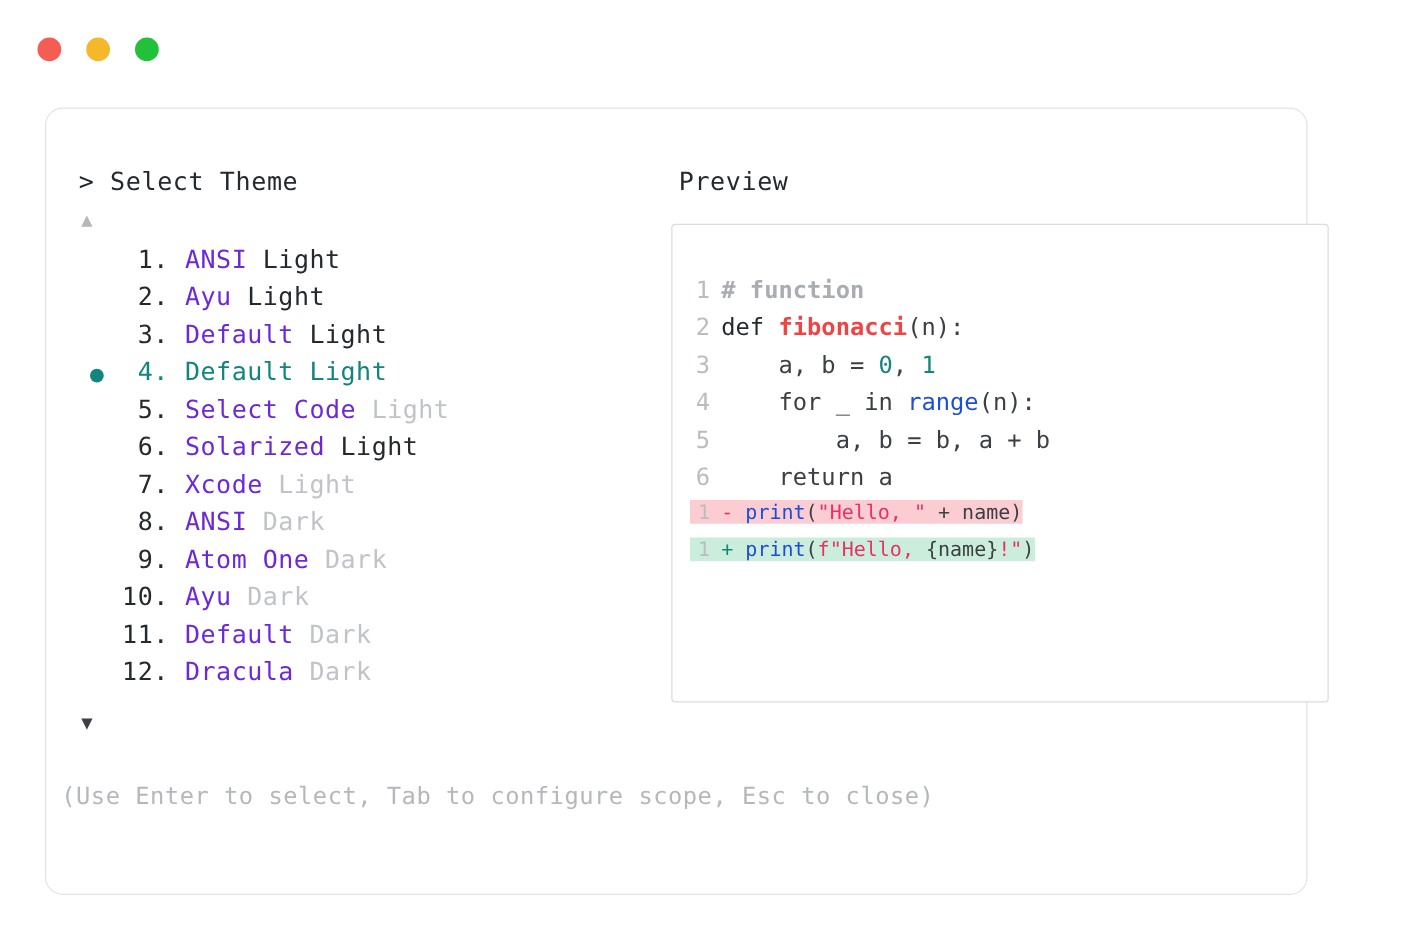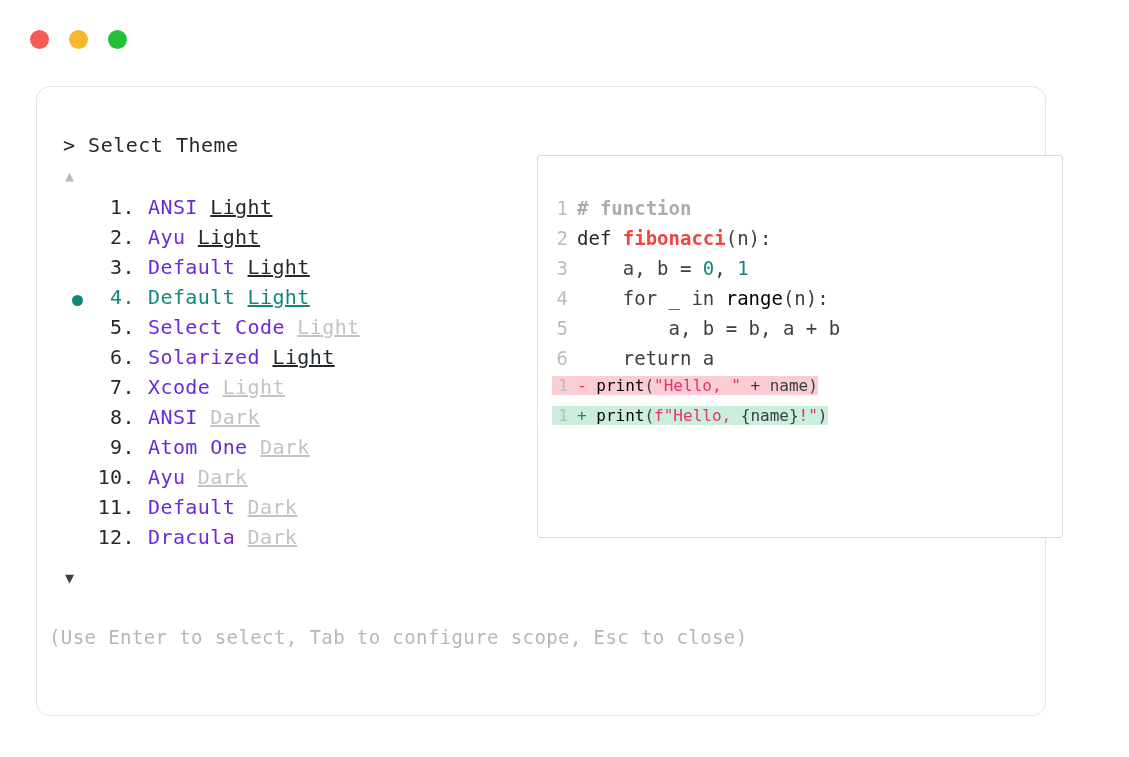--- a/index.html
+++ b/index.html
@@ -113,21 +113,21 @@
   .item-index {
     width: 44px;
     flex: 0 0 44px;
     text-align: right;
     color: #24292e;
   }
   .item-index.sel { color: #12857e; }
   .item-gap { width: 13px; flex: 0 0 13px; }
   .item-name { color: #6d28d9; }
   .item-name.sel { color: #12857e; }
-  .variant { color: #24292e; text-decoration: underline; }
+  .variant { color: #24292e; }
   .variant.muted { color: #c0c3c7; }
   .variant.sel { color: #12857e; }
 
   
   .right-col {
     position: absolute;
     left: 500px;
     top: 46px;
     width: 528px;
   }
@@ -161,21 +161,21 @@
     display: inline-block;
     width: 16px;
     text-align: right;
     color: #b9bcc0;
   }
   .lineno-space { display: inline-block; width: 9px; }
 
   .tok-comment  { color: #a9adb2; font-weight: bold; }
   .tok-keyword  { color: #24292e; }
   .tok-fn       { color: #ef4444; font-weight: bold; }
-  .tok-builtin  { color: #000000; }
+  .tok-builtin  { color: #1d4ed8; }
   .tok-number   { color: #12857e; }
   .tok-plain    { color: #3c4044; }
   .tok-string   { color: #e8316b; }
 
   .diff-block {
     position: absolute;
     left: 0px;
     top: 220px;
   }
   .diff-line {
@@ -230,20 +230,21 @@
           <li class="theme-item"><span class="bullet-slot"></span><span class="item-index">9.</span><span class="item-gap"></span><span class="item-name">Atom One</span><span> </span><span class="variant muted">Dark</span></li>
           <li class="theme-item"><span class="bullet-slot"></span><span class="item-index">10.</span><span class="item-gap"></span><span class="item-name">Ayu</span><span> </span><span class="variant muted">Dark</span></li>
           <li class="theme-item"><span class="bullet-slot"></span><span class="item-index">11.</span><span class="item-gap"></span><span class="item-name">Default</span><span> </span><span class="variant muted">Dark</span></li>
           <li class="theme-item"><span class="bullet-slot"></span><span class="item-index">12.</span><span class="item-gap"></span><span class="item-name">Dracula</span><span> </span><span class="variant muted">Dark</span></li>
         </ul>
 
       <div class="scroll-arrow-down">▼</div>
     </div>
 
     <div class="right-col">
+      <div class="preview-label">Preview</div>
       <div class="preview-box">
         <div class="code" id="code-block"><span class="code-line"><span class="lineno">1</span><span class="lineno-space"></span><span class="tok-comment"># function</span></span><span class="code-line"><span class="lineno">2</span><span class="lineno-space"></span><span class="tok-keyword">def </span><span class="tok-fn">fibonacci</span><span class="tok-plain">(n):</span></span><span class="code-line"><span class="lineno">3</span><span class="lineno-space"></span><span class="tok-plain">    a, b = </span><span class="tok-number">0</span><span class="tok-plain">, </span><span class="tok-number">1</span></span><span class="code-line"><span class="lineno">4</span><span class="lineno-space"></span><span class="tok-plain">    for _ in </span><span class="tok-builtin">range</span><span class="tok-plain">(n):</span></span><span class="code-line"><span class="lineno">5</span><span class="lineno-space"></span><span class="tok-plain">        a, b = b, a + b</span></span><span class="code-line"><span class="lineno">6</span><span class="lineno-space"></span><span class="tok-plain">    return a</span></span></div>
         <div class="diff-block" id="diff-block">
             <span class="diff-line"><span class="diff-inner diff-del"><span class="lineno">1</span><span class="lineno-space"></span><span class="sign-del">-</span><span> </span><span class="tok-builtin">print</span><span class="tok-plain">(</span><span class="tok-string">"Hello, "</span><span class="tok-plain"> + name)</span></span></span>
             <span class="diff-line"><span class="diff-inner diff-add"><span class="lineno">1</span><span class="lineno-space"></span><span class="sign-add">+</span><span> </span><span class="tok-builtin">print</span><span class="tok-plain">(</span><span class="tok-string">f"Hello, </span><span class="tok-plain">{name}</span><span class="tok-string">!"</span><span class="tok-plain">)</span></span></span>
           </div>
       </div>
     </div>
 
     <div class="hint">(Use Enter to select, Tab to configure scope, Esc to close)</div>

